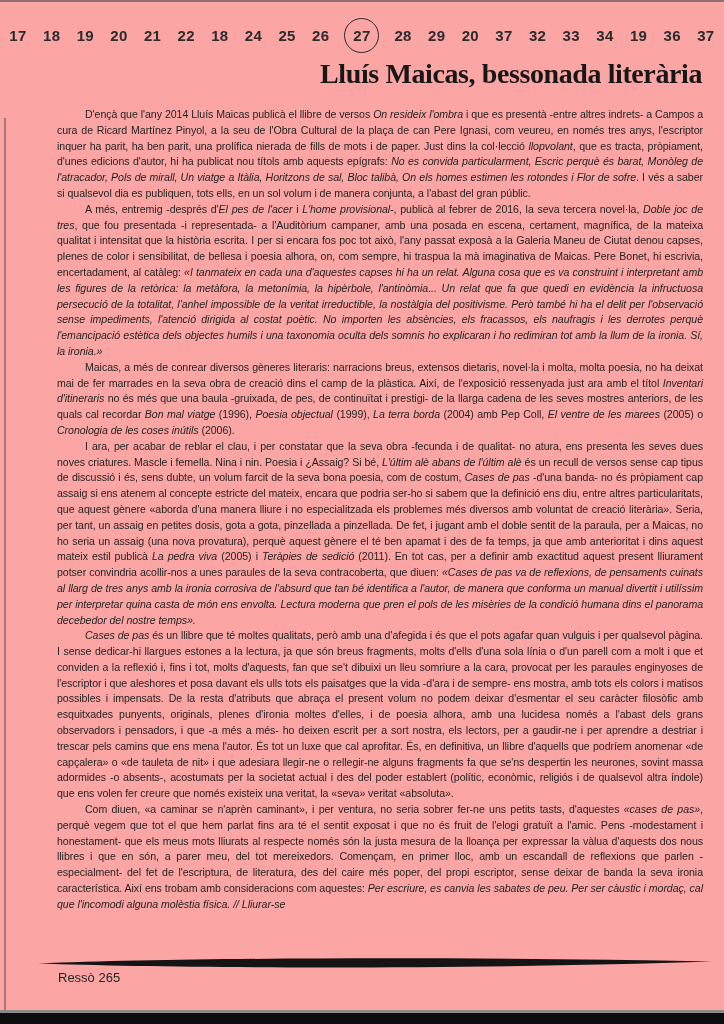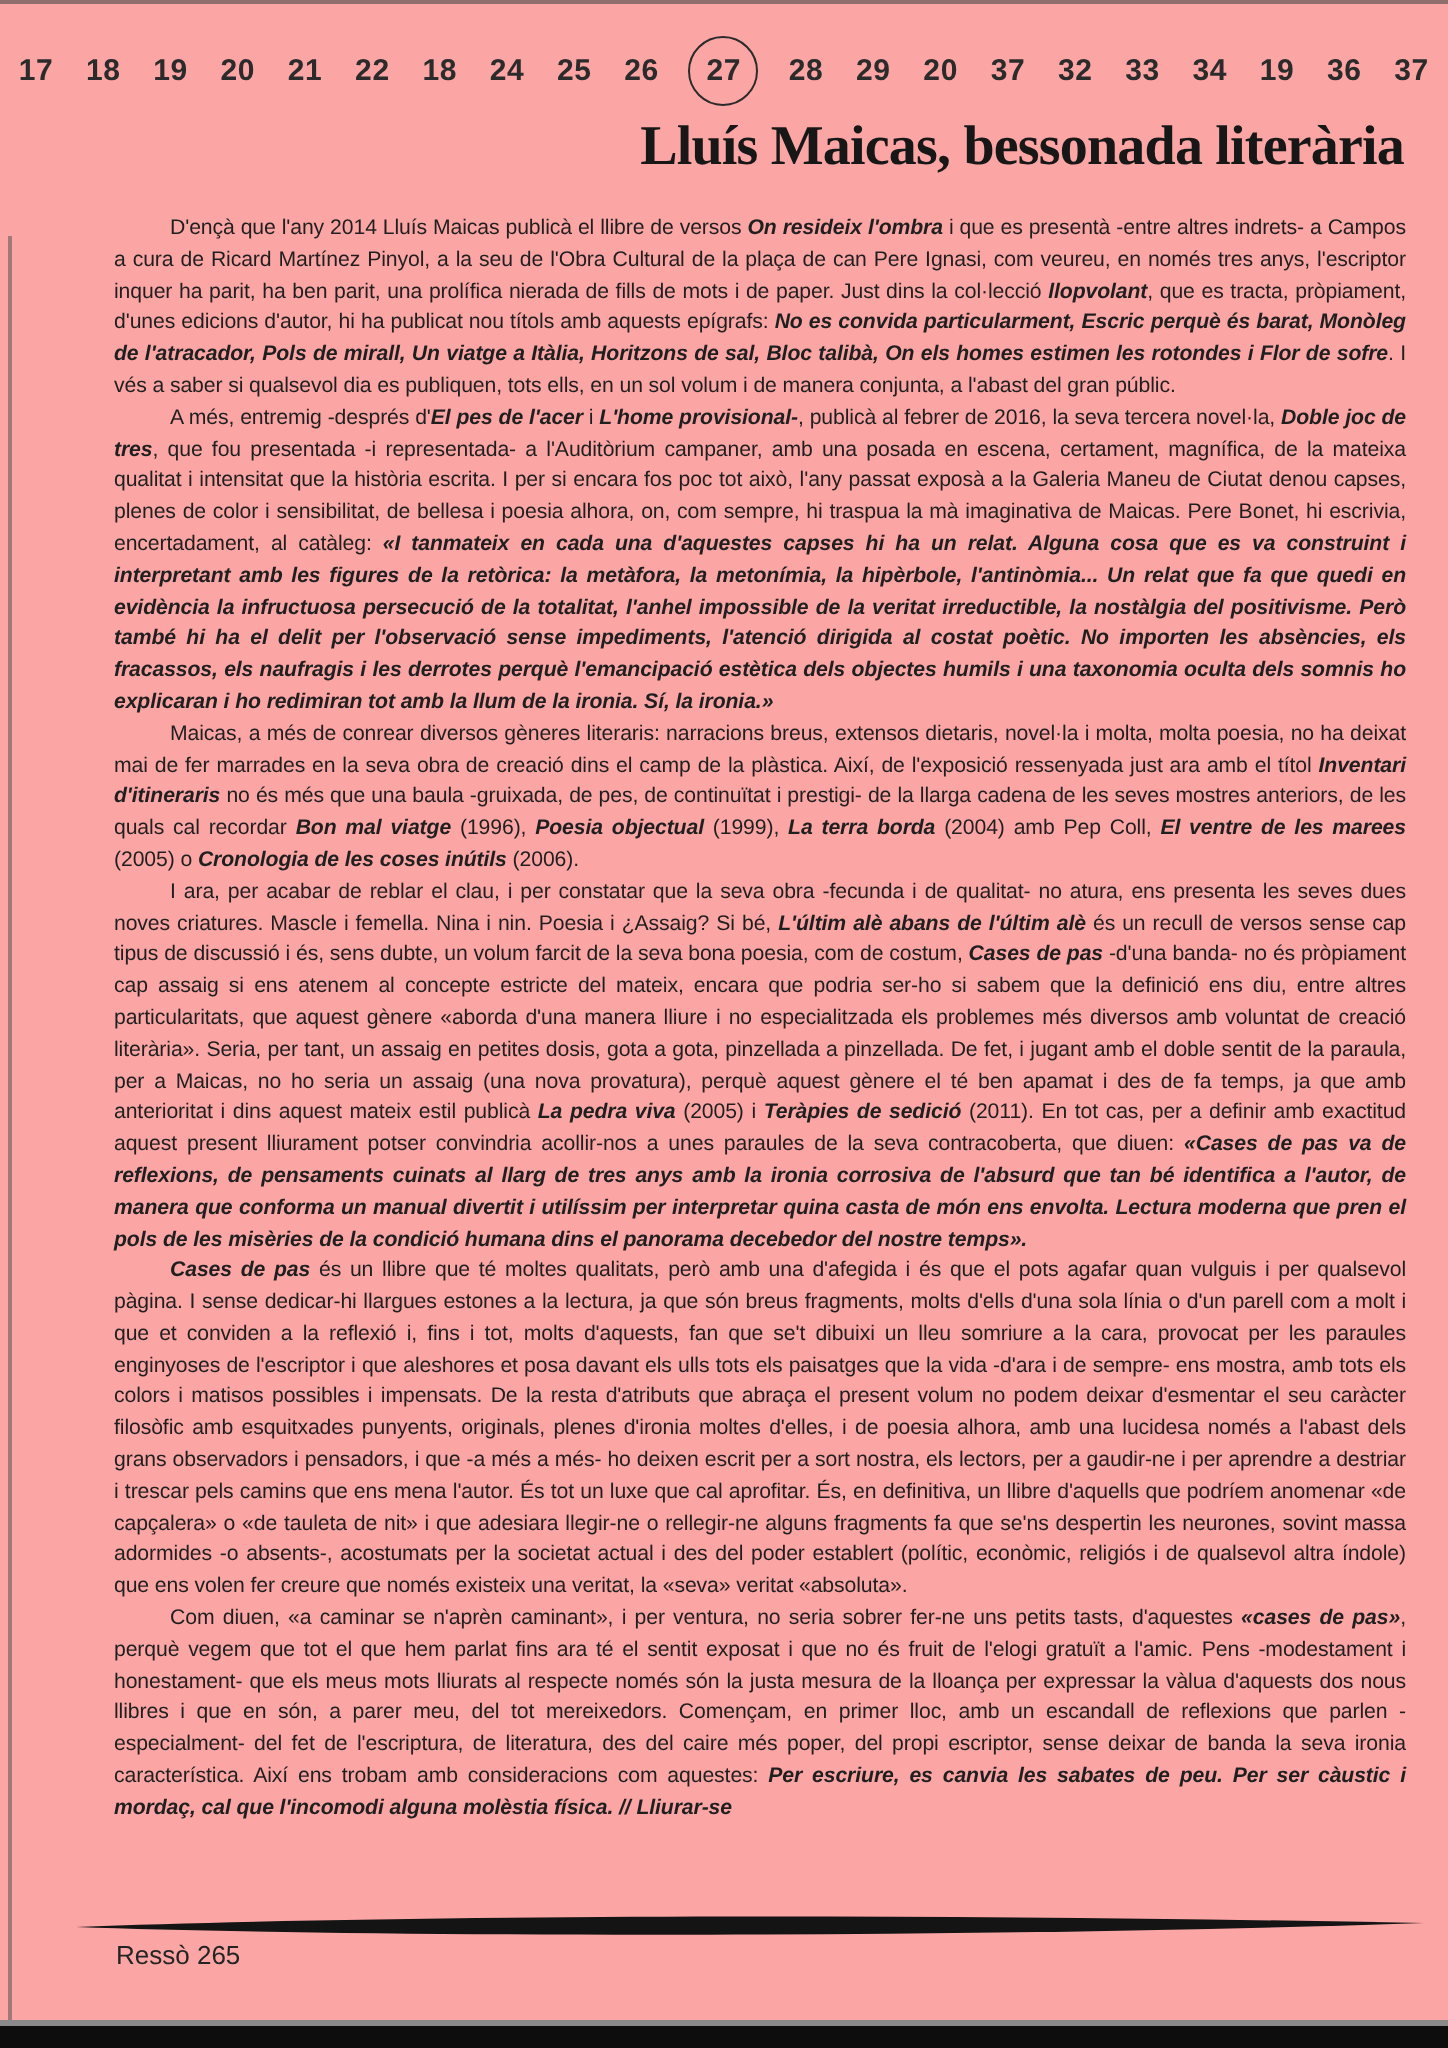--- a/index.html
+++ b/index.html
@@ -30,21 +30,21 @@
     white-space:nowrap;
     font-family:Liberation Serif, serif;
   }
   
   .body-text {
     position:absolute; top:107px; left:57px; width:646px;
     font-size:10.6px; line-height:15.8px; letter-spacing:-.05px;
     text-align:justify; color:#1f1f1f;
   }
   .body-text p { margin:0; text-indent:28px; }
-  .it { font-style:italic;font-weight:bold; }
+  .it { font-style:italic; }
   
   .divider-svg { position:absolute; left:34px; top:954px; width:682px; height:18px; }
   
   .footer {
     position:absolute; left:58px; right:40px; top:970px;
     display:flex; justify-content:space-between; align-items:baseline;
     font-size:13px; color:#242424;
   }
 </style>
 </head>

